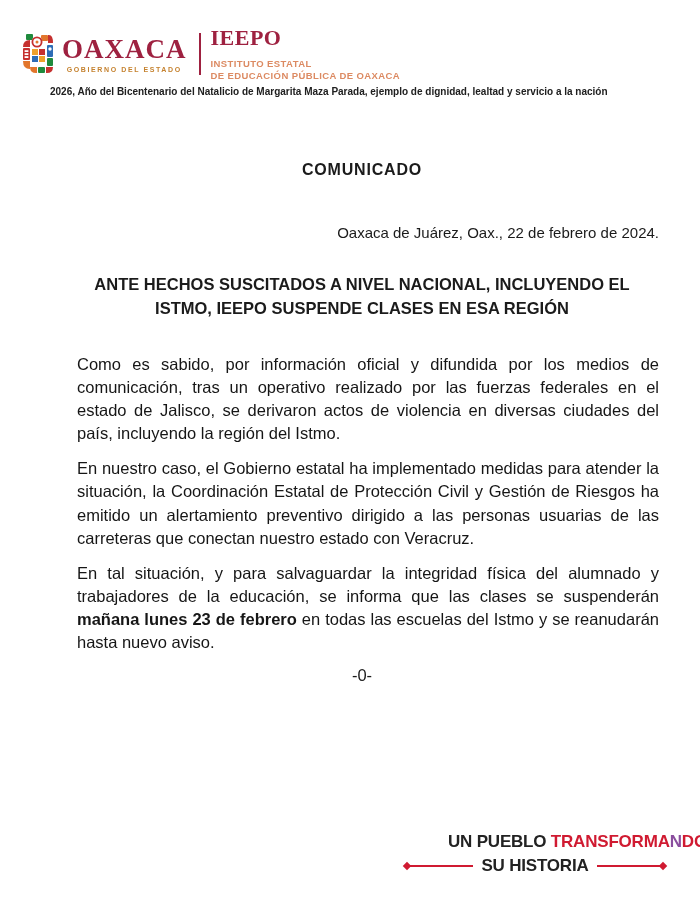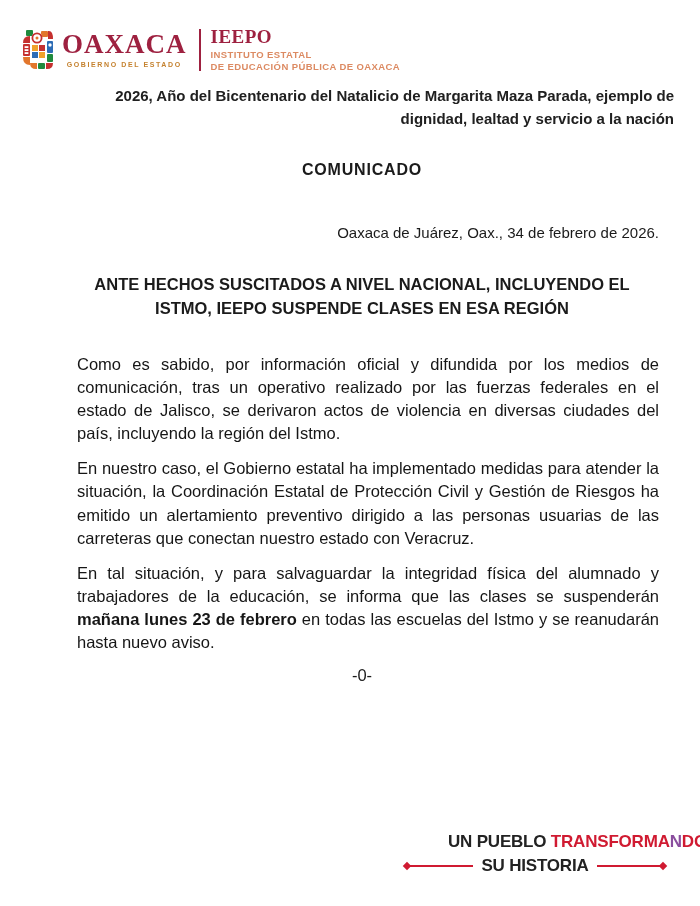--- a/index.html
+++ b/index.html
@@ -23,28 +23,28 @@
   .brand-oaxaca .wordmark{
     font-family:"Liberation Serif","DejaVu Serif",serif; font-weight:bold;
     font-size:27px; line-height:1; color:var(--maroon); letter-spacing:1px;
   }
   .brand-oaxaca .wordmark-sub{
     font-size:7px; font-weight:bold; color:var(--gold); letter-spacing:1.6px; margin-top:3px;
   }
   .brand-divider{width:2px; height:42px; background:var(--maroon); margin:0 10px 0 12px;}
   .brand-ieepo .org{
     font-family:"Liberation Serif","DejaVu Serif",serif; font-weight:bold;
-    font-size:19px; line-height:1; color:var(--maroon); letter-spacing:.5px;
+    font-size:22px; line-height:1; color:var(--maroon); letter-spacing:.5px;
   }
   .brand-ieepo .org-sub{
-    font-size:9.5px; color:var(--salmon); letter-spacing:.4px; margin-top:3px; font-weight:bold;
+    font-size:9.5px; color:var(--salmon); letter-spacing:.4px; margin-top:9px; font-weight:bold;
   }
   .motto{
-    position:absolute; top:84px; left:50px; right:50px; text-align:right;
-    font-size:15px; font-weight:bold; line-height:1.55; color:#202020;
+    position:absolute; top:84px; left:50px; right:50px; text-align:left;
+    font-size:10px; font-weight:bold; line-height:1.55; color:#202020;
   }
   
   .doc-title{
     position:absolute; top:161px; left:0; right:0; text-align:center;
     font-size:16px; font-weight:bold; letter-spacing:.8px;
   }
   .dateline{
     position:absolute; top:224px; left:65px; right:65px; text-align:right; font-size:15px;
   }
   .doc-heading{
@@ -114,21 +114,21 @@
       <div class="org">IEEPO</div>
       <div class="org-sub">INSTITUTO ESTATAL</div>
       <div class="org-sub" style="margin-top:1px;">DE EDUCACIÓN PÚBLICA DE OAXACA</div>
     </div>
   </div>
 
   <div class="motto">2026, Año del Bicentenario del Natalicio de Margarita Maza Parada, ejemplo de dignidad, lealtad y servicio a la nación</div>
 
   <div class="doc-title">COMUNICADO</div>
 
-  <div class="dateline">Oaxaca de Juárez, Oax., 34 de febrero de 2026.</div>
+  <div class="dateline">Oaxaca de Juárez, Oax., 22 de febrero de 2024.</div>
 
   <div class="doc-heading">
     <span class="inner">ANTE HECHOS SUSCITADOS A NIVEL NACIONAL, INCLUYENDO EL ISTMO, IEEPO SUSPENDE CLASES EN ESA REGIÓN</span>
   </div>
 
   <div class="body-copy">
     <p>Como es sabido, por información oficial y difundida por los medios de comunicación, tras un operativo realizado por las fuerzas federales en el estado de Jalisco, se derivaron actos de violencia en diversas ciudades del país, incluyendo la región del Istmo.</p>
     <p>En nuestro caso, el Gobierno estatal ha implementado medidas para atender la situación, la Coordinación Estatal de Protección Civil y Gestión de Riesgos ha emitido un alertamiento preventivo dirigido a las personas usuarias de las carreteras que conectan nuestro estado con Veracruz.</p>
     <p><span>En tal situación, y para salvaguardar la integridad física del alumnado y trabajadores de la educación, se informa que las clases se suspenderán </span><b>mañana lunes 23 de febrero</b><span> en todas las escuelas del Istmo y se reanudarán hasta nuevo aviso.</span></p>
     <div class="end-mark">-0-</div>

